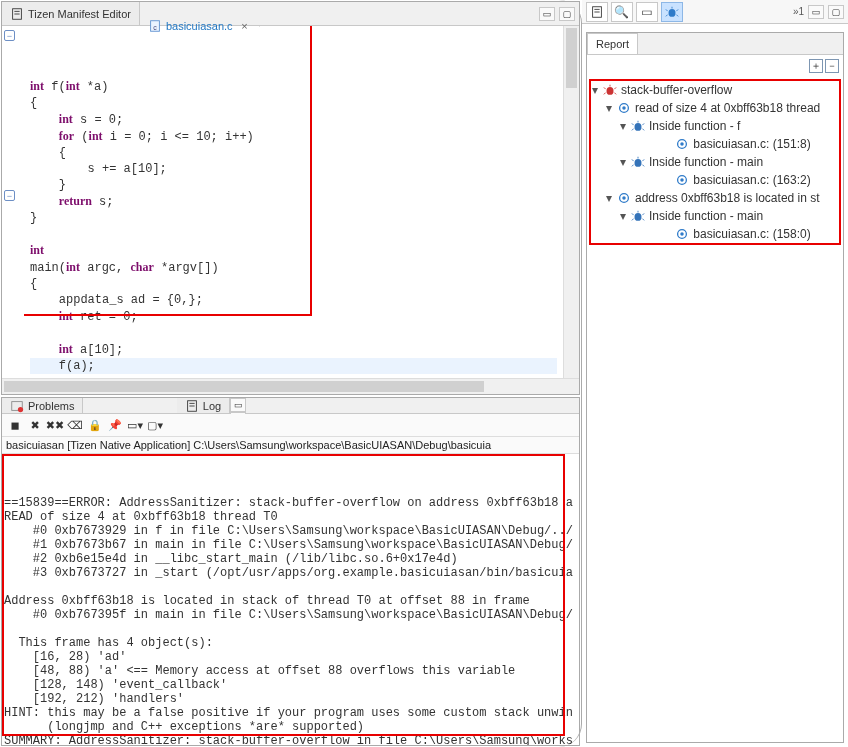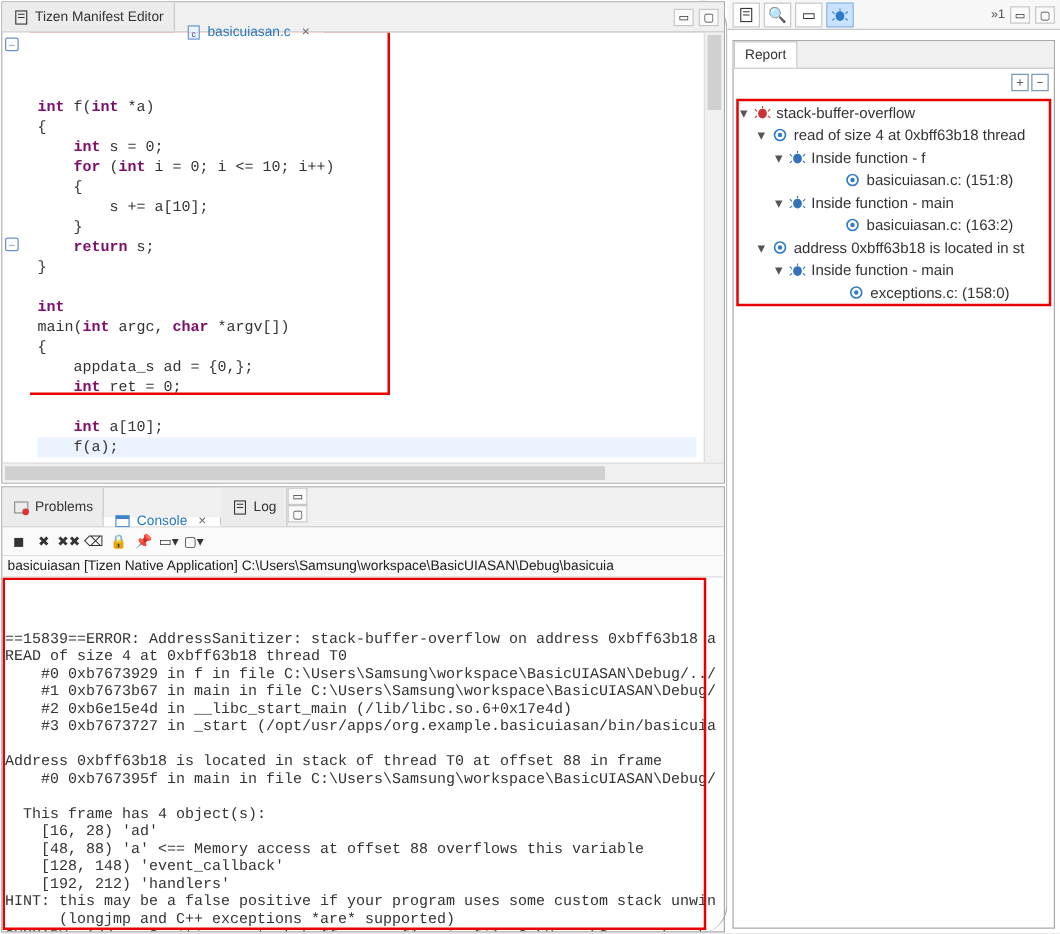--- a/index.html
+++ b/index.html
@@ -15,31 +15,31 @@
     .tab.active { background: #fff; border-bottom: 1px solid #fff; color: #2378c3; margin-top: 24px; }
     .tab-icon { width: 14px; height: 14px; margin-right: 4px; display: inline-flex; align-items: center; justify-content: center; }
     .tab-close { margin-left: 6px; color: #666; width: 12px; text-align: center; }
     .tab-bar .controls { margin-left: auto; display: flex; align-items: center; gap: 4px; padding-right: 4px; }
     .ctrl-btn { width: 16px; height: 14px; border: 1px solid #c8c8c8; background: #fafafa; display: flex; align-items: center; justify-content: center; font-size: 9px; cursor: pointer; }
 
     .code-body { flex: 1; display: flex; overflow: hidden; }
     .gutter { width: 22px; background: #fff; border-right: 0; position: relative; }
     .fold-mark { position: absolute; left: 2px; width: 11px; height: 11px; border: 1px solid #6d8fc5; color: #6d8fc5; font-size: 9px; display: flex; align-items: center; justify-content: center; border-radius: 2px; cursor: pointer; }
     .code-content { flex: 1; font-family: Consolas, "Courier New", monospace; font-size: 12px; line-height: 16px; padding: 4px 6px; white-space: pre; overflow: hidden; position: relative; }
-    .kw { color: #7d0d6b; font-weight: bold; }
+    .kw { color: #7d0d6b; font-weight: bold; font-family: Liberation Serif, serif; }
     .redbox { position: absolute; border: 2.5px solid #e80000; pointer-events: none; }
     .code-content .line.cursor-line { background: #eaf3fe; }
     .scrollbar-v { width: 16px; background: #f0f0f0; border-left: 1px solid #ddd; position: relative; }
     .scrollbar-v::after { content: ""; position: absolute; left: 2px; right: 2px; top: 2px; height: 60px; background: #d0d0d0; }
     .scrollbar-h { height: 16px; background: #f0f0f0; border-top: 1px solid #ddd; position: relative; }
     .scrollbar-h::after { content: ""; position: absolute; top: 2px; bottom: 2px; left: 2px; width: 480px; background: #d0d0d0; }
 
     
     .bottom-area { flex: 1; display: flex; flex-direction: column; border: 1px solid #aaa; margin: 1px; overflow: hidden; }
-    .bottom-tabs { display: flex; background: #f0f0f0; border-bottom: 1px solid #c8c8c8; height: 32px; }
+    .bottom-tabs { display: flex; background: #f0f0f0; border-bottom: 1px solid #c8c8c8; height: 16px; }
     .toolbar-row { display: flex; gap: 2px; padding: 2px 4px; border-bottom: 1px solid #ddd; background: #fafafa; }
     .tb-btn { width: 18px; height: 18px; border: 1px solid transparent; display: flex; align-items: center; justify-content: center; font-size: 11px; cursor: pointer; }
     .console-path { padding: 2px 4px; font-size: 11px; color: #222; border-bottom: 1px solid #ddd; background: #fafafa; white-space: nowrap; overflow: hidden; }
     .console-output { flex: 1; font-family: Consolas, "Courier New", monospace; font-size: 12px; line-height: 14px; white-space: pre; overflow: hidden; padding: 0 2px; position: relative; }
 
     
     .right-toolbar { height: 24px; display: flex; align-items: center; gap: 3px; padding: 0 4px; border-bottom: 1px solid #c8c8c8; background: #f7f7f7; }
     .r-btn { width: 22px; height: 20px; border: 1px solid #c8c8c8; display: flex; align-items: center; justify-content: center; font-size: 12px; cursor: pointer; background: #fff; }
     .r-btn.active { background: #c9e2ff; border-color: #8db7e6; }
     .right-spacer { margin-left: auto; display: flex; align-items: center; gap: 4px; }
@@ -310,18 +310,18 @@
             </span>
             <span>Inside function - main</span>
           </div>
           <div class="tree-item indent-3">
             <span class="twisty"></span>
             <span class="tree-icon target-icon">
               <svg width="14" height="14">
                 <use href="#target"></use>
               </svg>
             </span>
-            <span>exceptions.c: (158:0)</span>
+            <span>basicuiasan.c: (158:0)</span>
           </div>
         </div>
     </div>
   </div>
 </div>
 
 </body></html>

